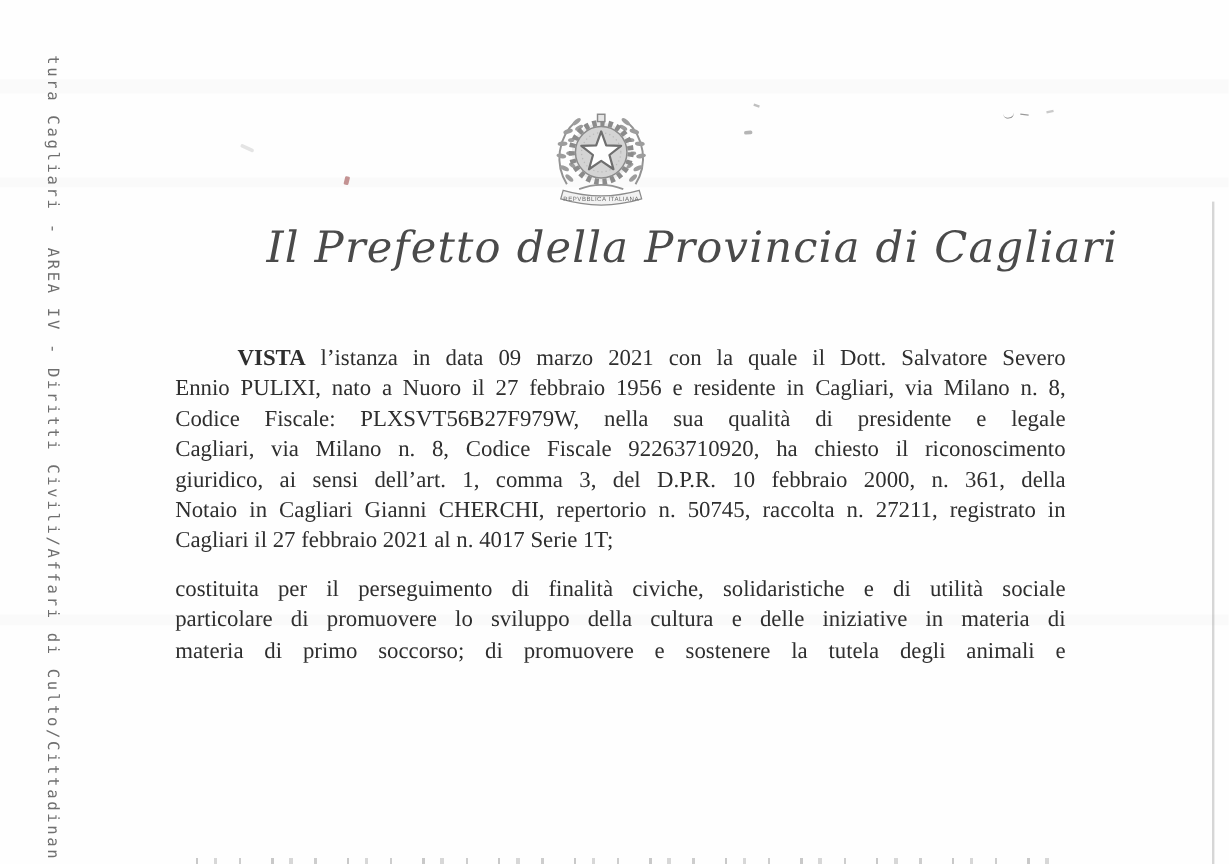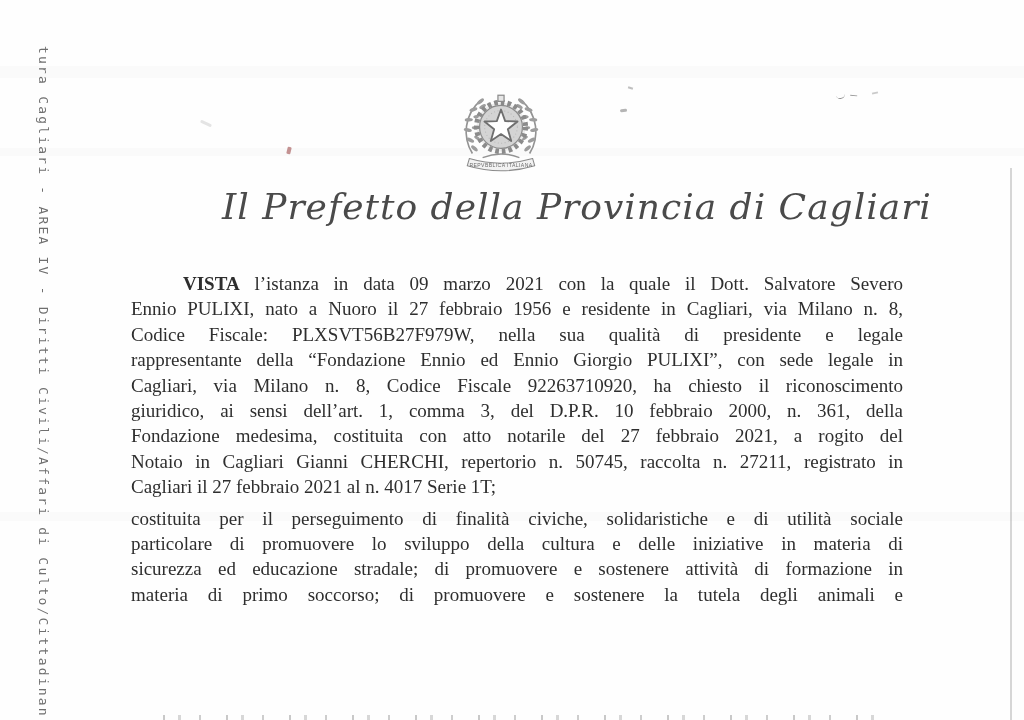--- a/index.html
+++ b/index.html
@@ -23,21 +23,21 @@
     position:absolute;left:222px;top:186px;width:614px;height:52px;
     text-align:right;font-family:"DejaVu Serif",serif;font-style:italic;
     font-size:36px;color:#4a4a4a;letter-spacing:1px;white-space:nowrap;
   }
   
   .body-text{
     position:absolute;left:131px;top:271px;width:772px;
     font-family:"Liberation Serif",serif;font-size:19px;line-height:25.4px;
     color:#2e2e2e;
   }
-  .para{margin:0;}
+  .para{margin:15px;}
   .para + .para{margin-top:6px;}
   .line{display:block;text-align:justify;text-align-last:justify;overflow:hidden;max-height:25.4px;}
   .line.first{text-indent:52px;}
   .line.last{text-align-last:auto;}
   .lead{font-weight:bold;}
   
   .scan-vline{
     position:absolute;left:1010px;top:168px;height:552px;width:1.5px;
     background:rgba(110,110,110,0.28);
   }
@@ -115,31 +115,28 @@
     </svg>
   </div>
 
   <div class="title">Il Prefetto della Provincia di Cagliari</div>
 
   <div class="body-text">
     <p class="para">
       <span class="line first"><b class="lead">VISTA</b><span> l’istanza in data 09 marzo 2021 con la quale il Dott. Salvatore Severo</span></span>
       <span class="line">Ennio PULIXI, nato a Nuoro il 27 febbraio 1956 e residente in Cagliari, via Milano n. 8,</span>
       <span class="line">Codice Fiscale: PLXSVT56B27F979W, nella sua qualità di presidente e legale</span>
-      <span class="line">rappresentante della “Fondazione Ennio ed Ennio Giorgio PULIXI”, con sede legale in</span>
       <span class="line">Cagliari, via Milano n. 8, Codice Fiscale 92263710920, ha chiesto il riconoscimento</span>
       <span class="line">giuridico, ai sensi dell’art. 1, comma 3, del D.P.R. 10 febbraio 2000, n. 361, della</span>
-      <span class="line">Fondazione medesima, costituita con atto notarile del 27 febbraio 2021, a rogito del</span>
       <span class="line">Notaio in Cagliari Gianni CHERCHI, repertorio n. 50745, raccolta n. 27211, registrato in</span>
       <span class="line last">Cagliari il 27 febbraio 2021 al n. 4017 Serie 1T;</span>
     </p>
     <p class="para">
       <span class="line">costituita per il perseguimento di finalità civiche, solidaristiche e di utilità sociale</span>
       <span class="line">particolare di promuovere lo sviluppo della cultura e delle iniziative in materia di</span>
-      <span class="line">sicurezza ed educazione stradale; di promuovere e sostenere attività di formazione in</span>
       <span class="line">materia di primo soccorso; di promuovere e sostenere la tutela degli animali e</span>
     </p>
   </div>
 
   <div class="scan-vline"></div>
 
   <div class="clipped-line"></div>
 
   <div class="speck sq1"></div>
   <div class="speck sq2"></div>

